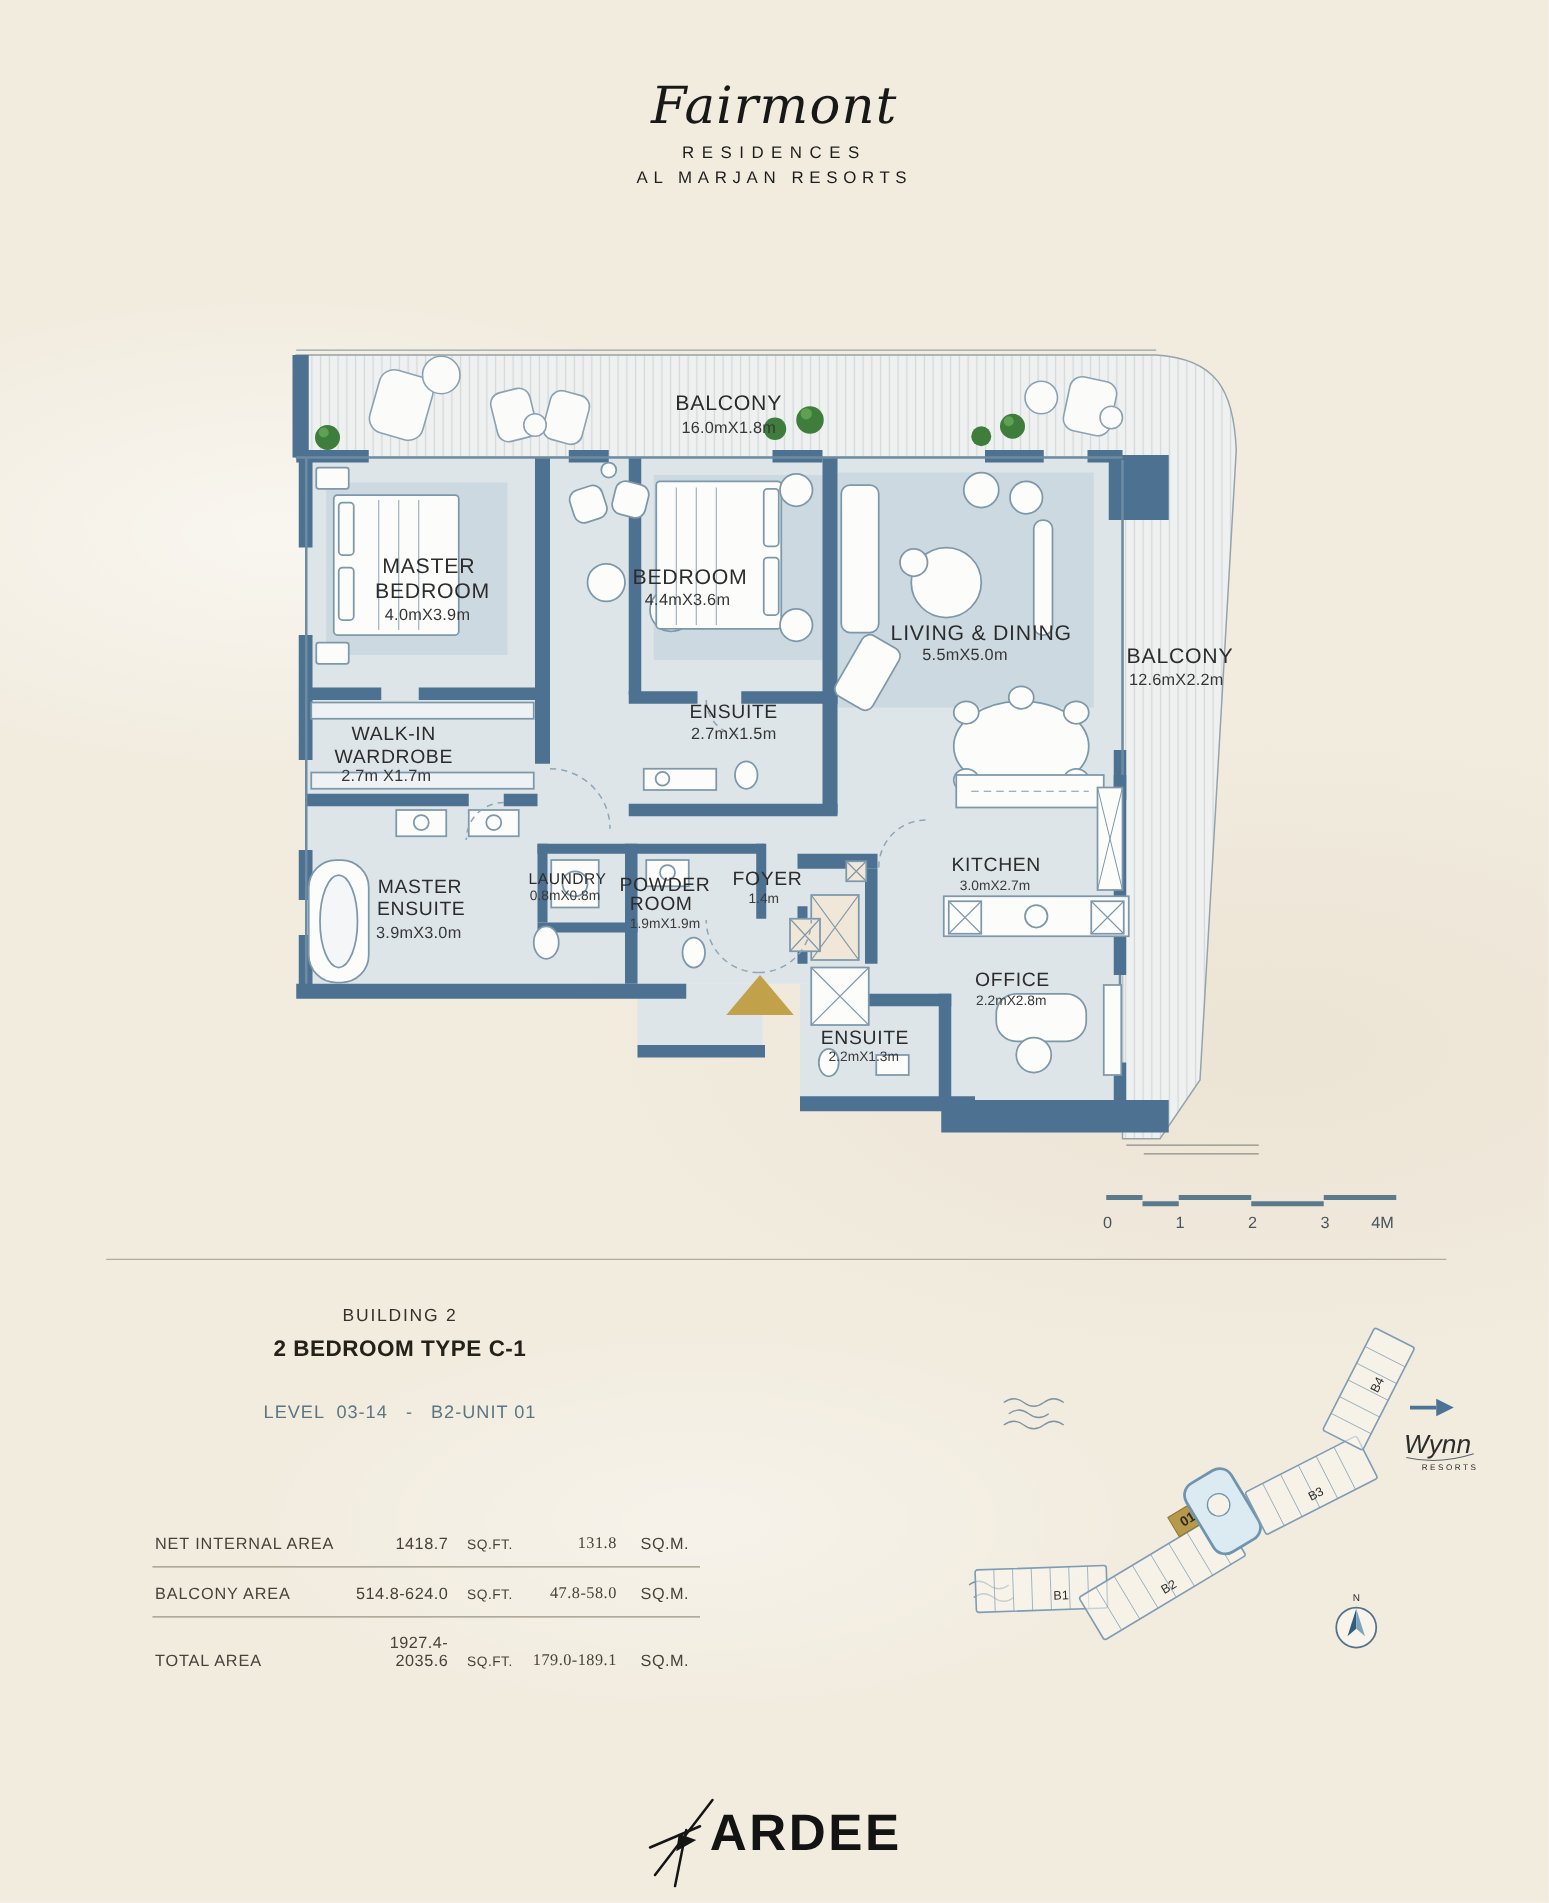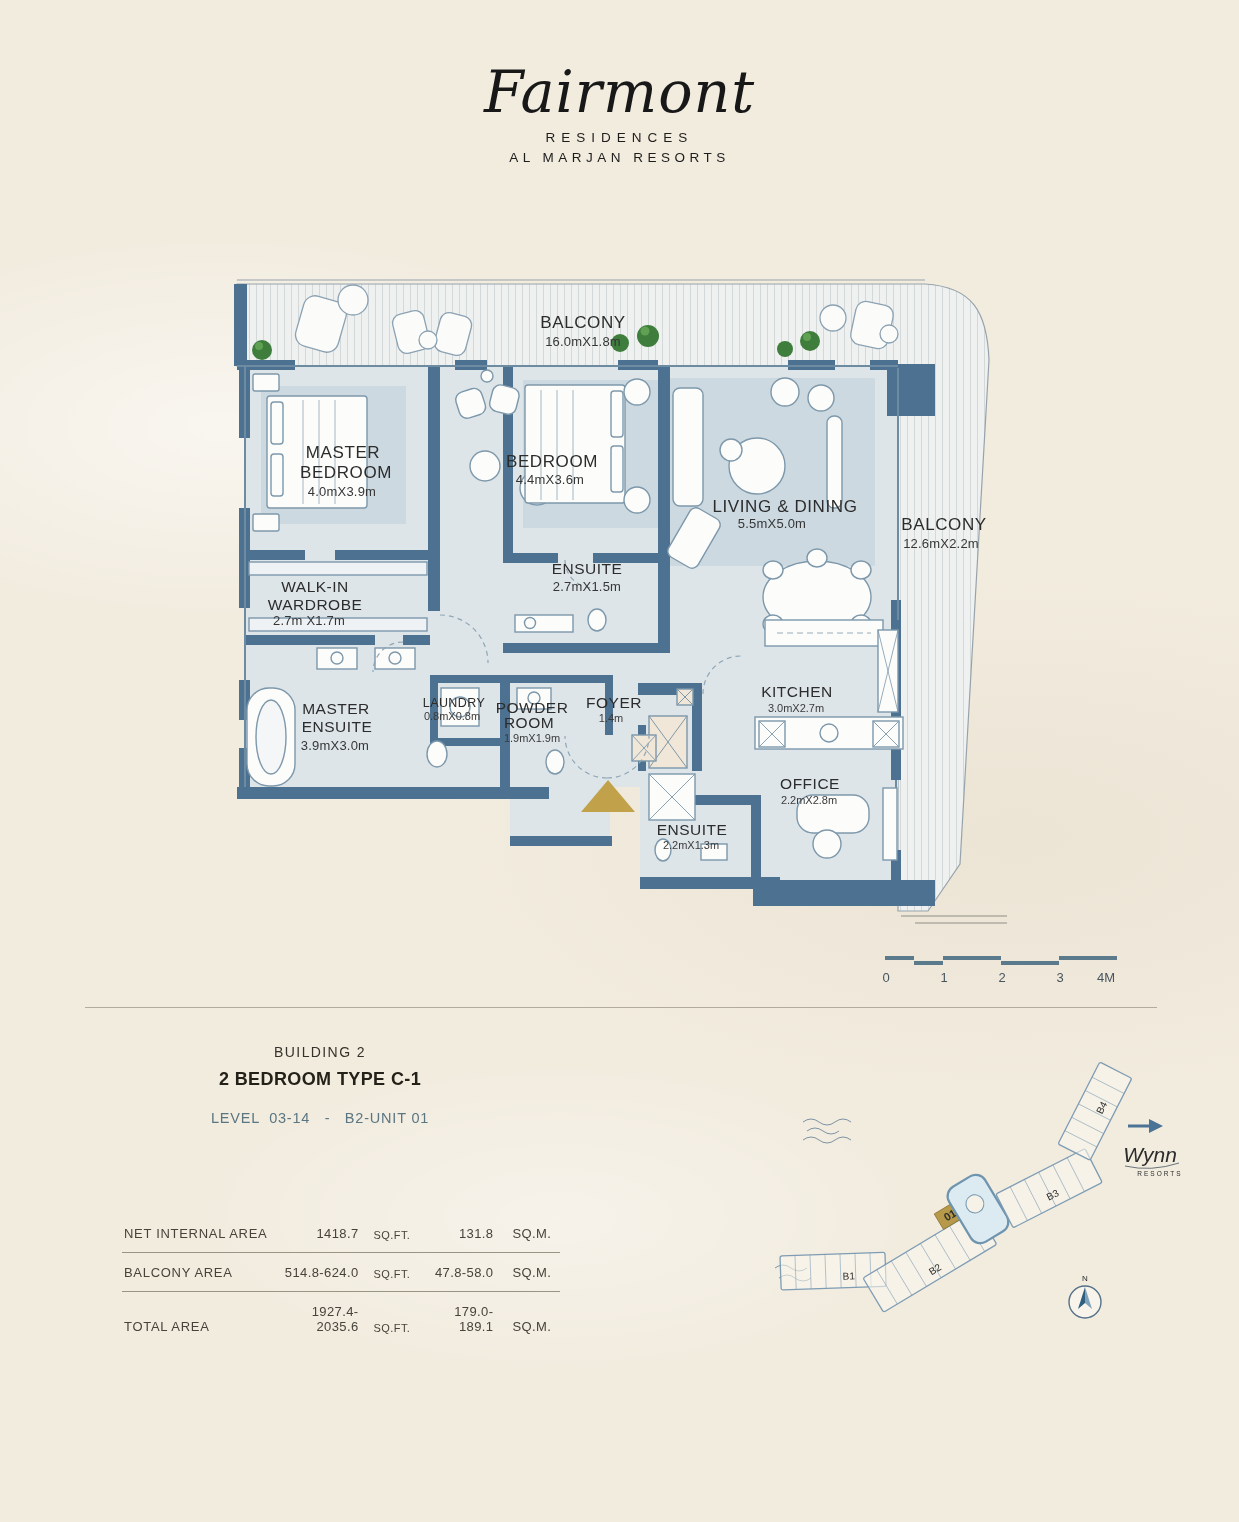--- a/index.html
+++ b/index.html
@@ -8,49 +8,49 @@
     background:
       radial-gradient(ellipse 700px 320px at 18% 28%, rgba(255,255,255,.55), transparent 60%),
       radial-gradient(ellipse 900px 420px at 82% 55%, rgba(221,210,189,.30), transparent 65%),
       radial-gradient(ellipse 600px 260px at 45% 80%, rgba(255,255,255,.35), transparent 60%),
       #f2ecdf;
     font-family:"Liberation Sans", sans-serif; color:#2d2d2d;
   }
   .abs{position:absolute;}
   
   .brand{top:64px; left:0; width:100%; text-align:center;}
-  .brand-script{font-family:"DejaVu Serif", serif; font-style:italic; font-size:57px; color:#181818; letter-spacing:1px; line-height:1;}
+  .brand-script{font-family:"DejaVu Serif", serif; font-style:italic; font-size:41px; color:#181818; letter-spacing:1px; line-height:1;}
   .brand-sub{font-size:13.5px; letter-spacing:6px; color:#1d1d1d; margin-top:9px;}
   .brand-sub2{font-size:13.5px; letter-spacing:4.5px; color:#1d1d1d; margin-top:5px;}
   
   svg text{font-family:"Liberation Sans", sans-serif; fill:#2c2c2c;}
   .room-name{font-size:17px; font-weight:500; letter-spacing:.6px;}
   .room-name-m{font-size:15.5px; font-weight:500; letter-spacing:.5px;}
   .room-name-s{font-size:12.5px; font-weight:500; letter-spacing:.4px;}
   .room-dims{font-size:13px; font-weight:400; fill:#363636; letter-spacing:.2px;}
   .room-dims-s{font-size:11px; font-weight:400; fill:#3a3a3a;}
   
   .scalebar{top:948px; left:878px; width:262px; height:42px;}
   .scalebar .seg{position:absolute; height:4px; background:#5b7a8c;}
   .scalebar .lab{position:absolute; top:22px; font-size:13px; color:#47555f; transform:translateX(-50%);}
   
   .divider{top:1007px; left:85px; width:1072px; height:1px; background:#b3ab9c;}
   
   .unitinfo{top:1044px; left:188px; width:264px; text-align:center;}
   .ui-building{font-size:14px; letter-spacing:1.4px; color:#35322b;}
   .ui-type{font-size:18px; font-weight:700; letter-spacing:.4px; color:#242118; margin-top:9px;}
-  .ui-level{font-size:14.5px; letter-spacing:.8px; color:#5b7683; margin-top:20px; white-space:pre;}
+  .ui-level{font-size:14.5px; letter-spacing:.8px; color:#5b7683; margin-top:32px; white-space:pre;}
   
   .areatable{top:1214px; left:122px; width:438px; color:#47433b;}
   .arow{display:flex; align-items:flex-end; padding:12px 2px 11px 2px;}
   .arow + .arow{border-top:1px solid #9a9484;}
   .a-label{width:178px; font-size:13px; letter-spacing:.7px;}
   .a-v1{width:100px; text-align:right; font-size:13px; letter-spacing:.4px;}
   .a-u1{width:58px; padding-left:15px; font-size:11px; letter-spacing:.4px;}
-  .a-v2{width:84px; text-align:right; font-size:13px; letter-spacing:.4px;}
+  .a-v2{width:84px; text-align:right; font-size:13px; letter-spacing:.4px;font-family:Liberation Serif, serif;}
   .a-u2{width:54px; padding-left:19px; font-size:13px; letter-spacing:.4px;}
   
   .keyplan-head{top:1044px; left:776px; width:220px; text-align:center;}
   .kp-title{font-size:13.5px; font-weight:600; letter-spacing:1.2px; color:#2e2b24;}
   .kp-sub{font-size:14.5px; letter-spacing:1px; color:#2e2b24; margin-top:17px;}
   
   .footer{top:1428px; left:0; width:100%; display:flex; justify-content:center; align-items:center;}
   .footer-text{font-size:41px; font-weight:700; letter-spacing:2px; color:#131313; margin-left:-8px;}
 </style>
 </head>
@@ -435,14 +435,25 @@
     </g>
 
     <g>
       <circle cx="310" cy="242" r="16" fill="rgba(250,246,237,0.8)" stroke="#54718a" stroke-width="1.4"></circle>
       <polygon points="310,227 303,249 310,243" fill="#2f5e7e"></polygon>
       <polygon points="310,227 317,249 310,243" fill="#7fa3bc"></polygon>
       <text x="310" y="221" text-anchor="middle" font-size="8" fill="#54718a">N</text>
     </g>
   </svg>
 
+  <div class="abs footer">
+    <svg width="58" height="76" viewBox="0 0 58 76" style="transform:translateY(6px);">
+      <g stroke="#151515" stroke-width="2" stroke-linecap="round">
+        <path d="M6,66 L52,6"></path>
+        <path d="M2,44 L42,27"></path>
+        <path d="M22,75 L31,30"></path>
+      </g>
+      <polygon points="23,47 39,38 25,33" fill="#151515"></polygon>
+    </svg>
+    <div class="footer-text">ARDEE</div>
+  </div>
 
 </div>
 
 </body></html>

